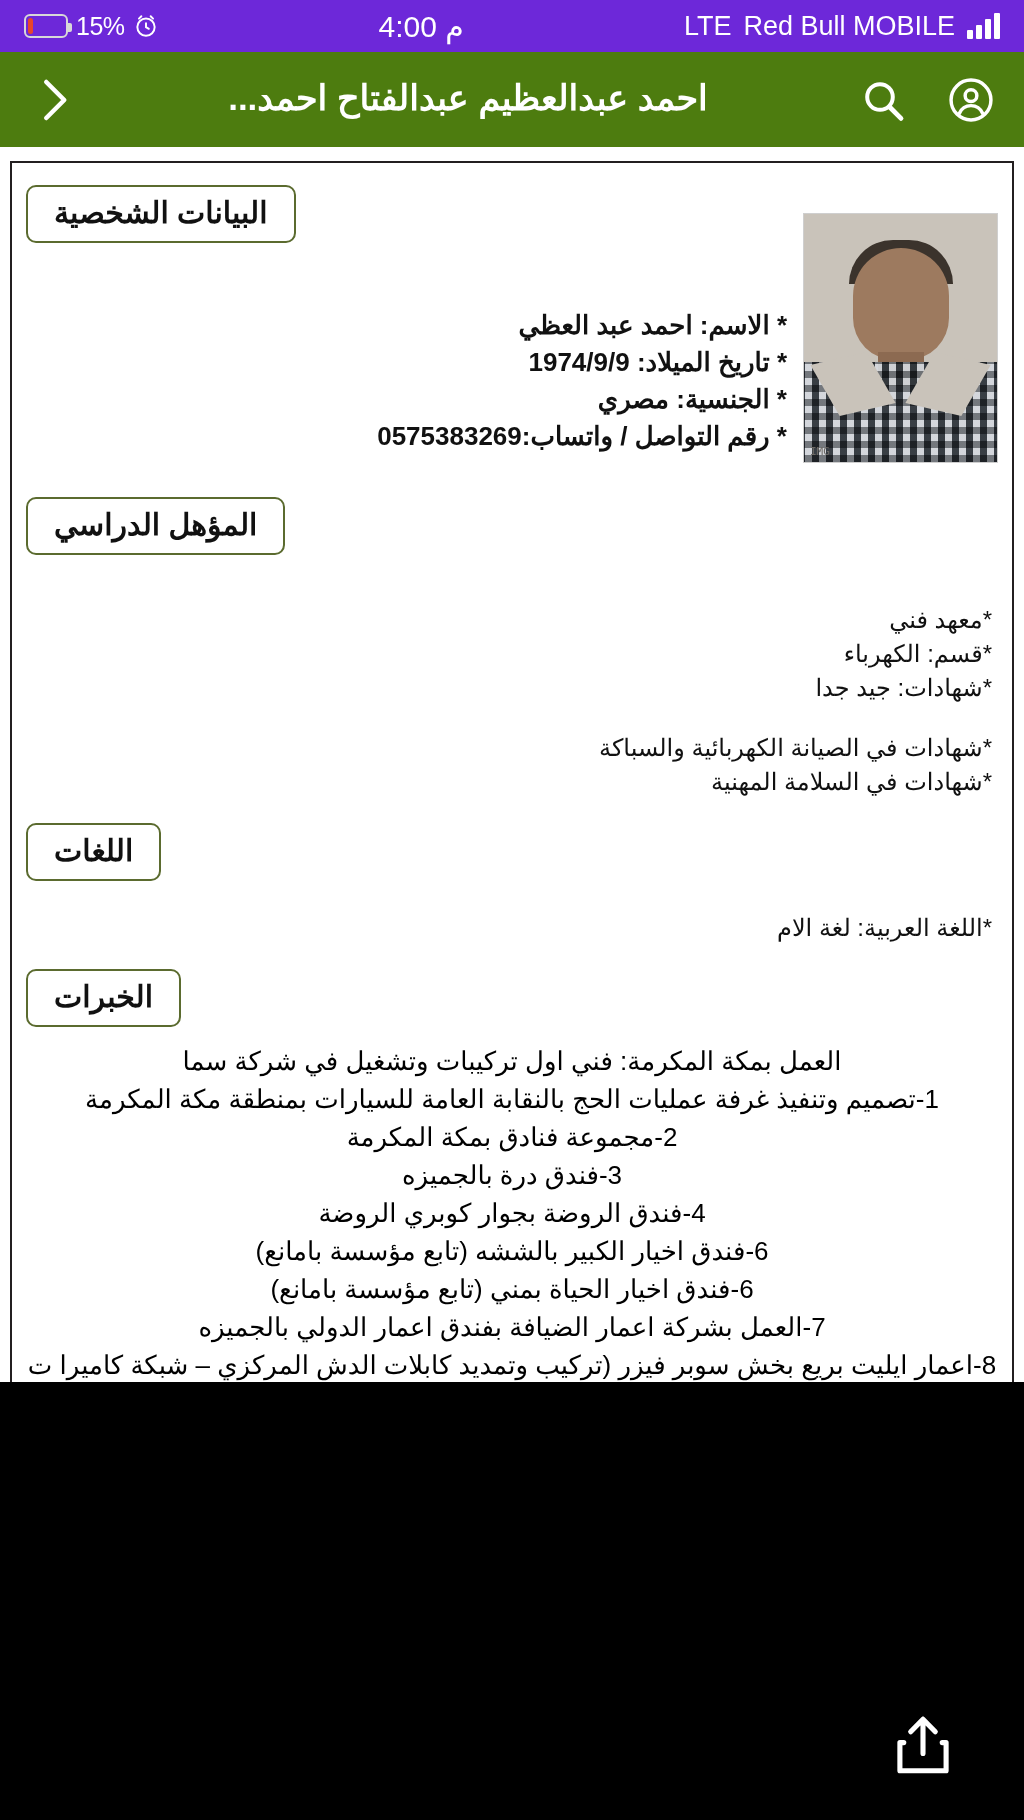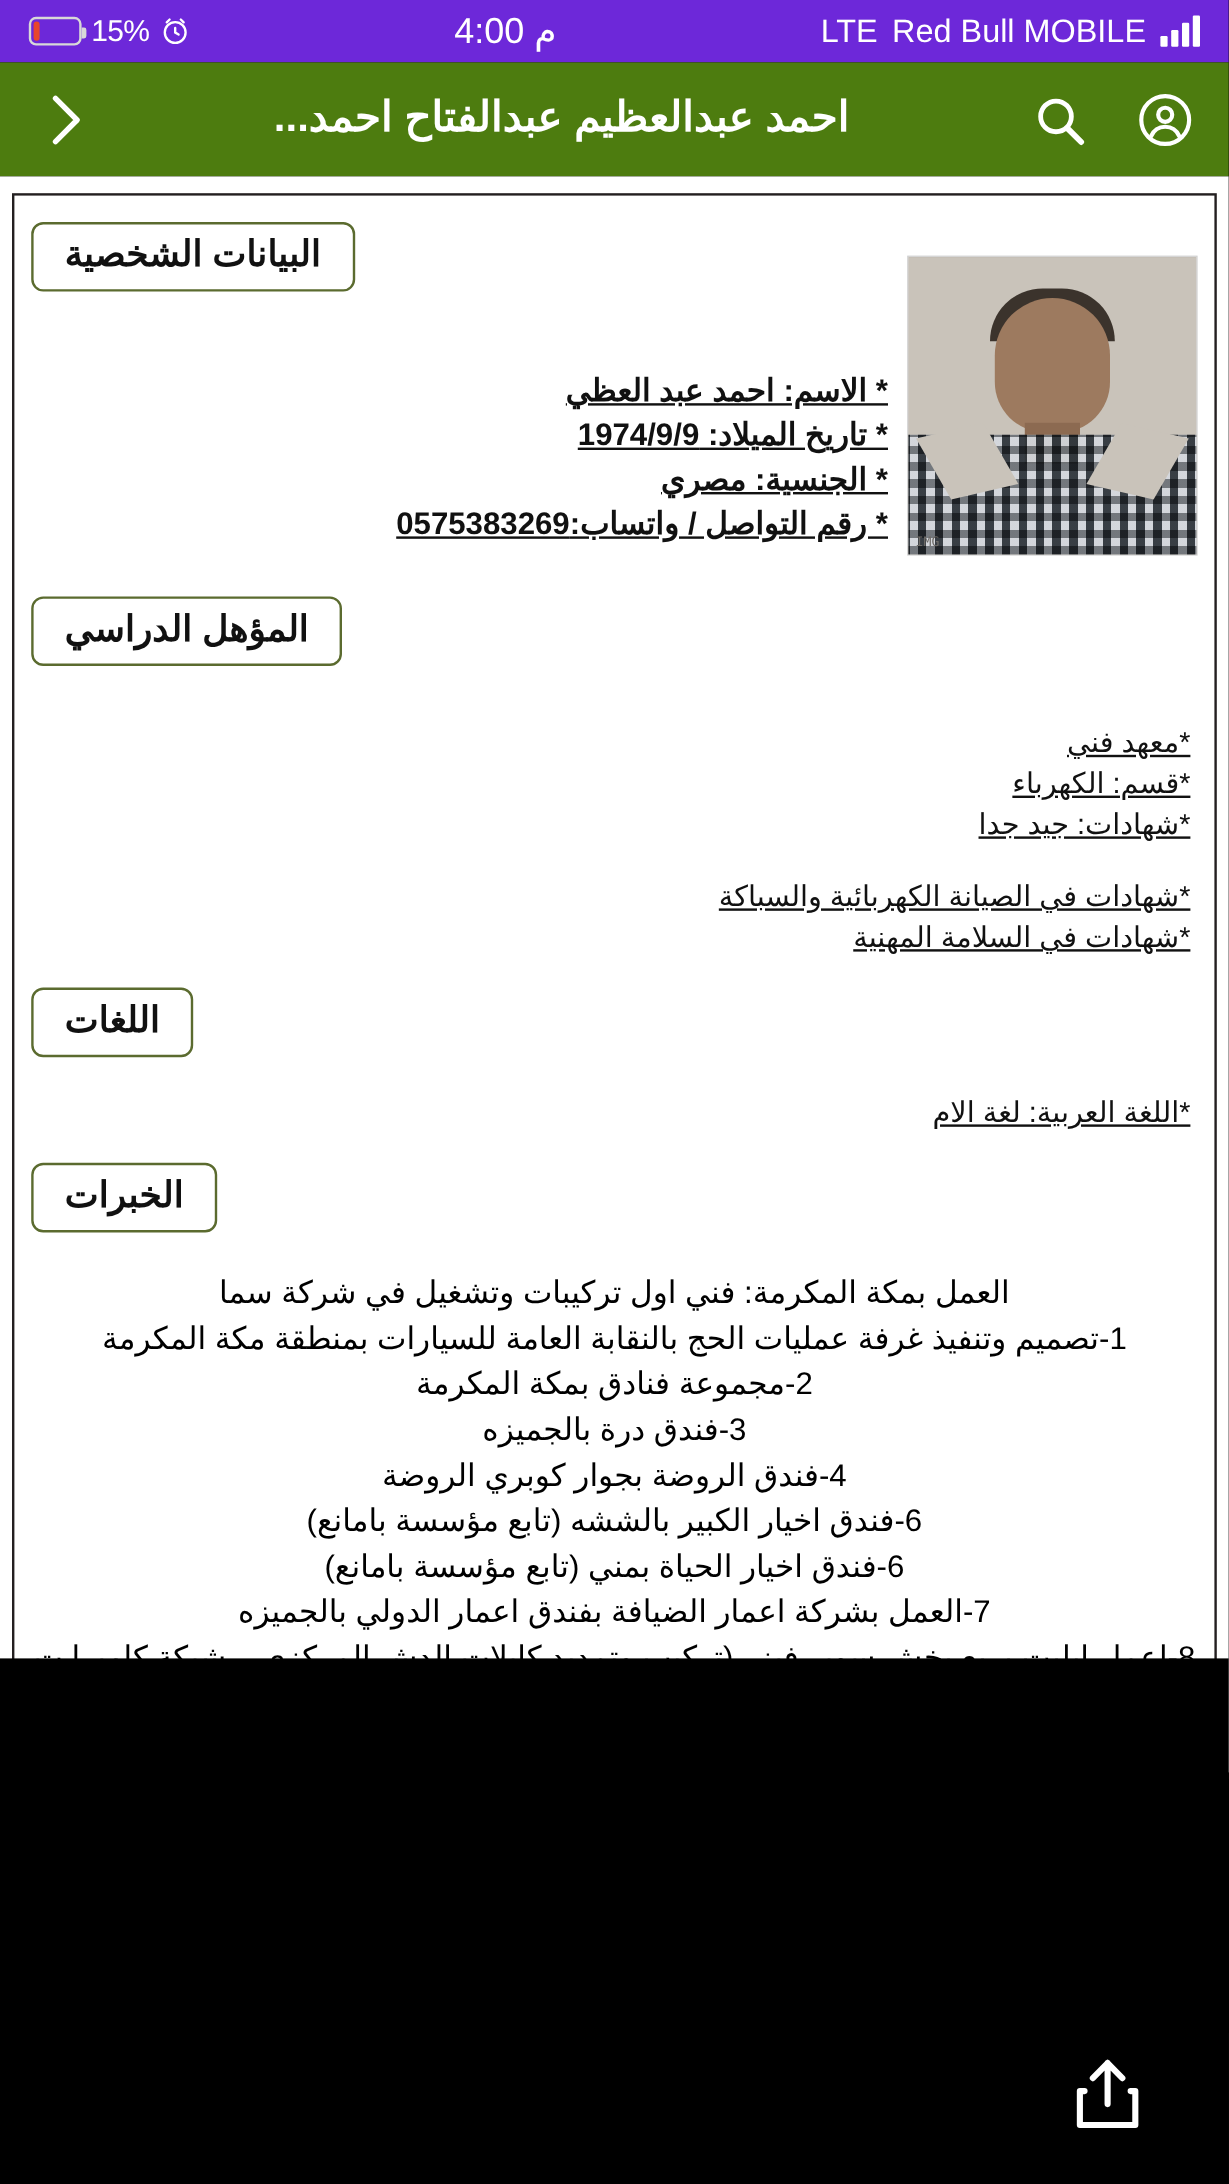--- a/index.html
+++ b/index.html
@@ -107,21 +107,21 @@
     font-weight: 700;
     color: #111;
     background: #fff;
     line-height: 1.1;
   }
   .chip-row { display: flex; }
   .chip-c { justify-content: flex-end; }
 
   .topblock { display: flex; align-items: flex-start; gap: 10px; }
   .photo {
-    width: 242px; height: 250px;
+    width: 195px; height: 250px;
     margin: 28px 0 0 0;
     border: 1px solid #cfcfcf;
     background: linear-gradient(#b9b2a9, #9c958b);
     position: relative;
     overflow: hidden;
     flex: 0 0 auto;
   }
   
   .photo .bg { position: absolute; inset: 0; background: #c9c3ba; }
   .photo .head {
@@ -157,21 +157,21 @@
 
   .topright { flex: 1 1 auto; }
 
   .lines {
     text-align: right;
     font-size: 26px;
     line-height: 1.42;
     color: #111;
   }
   .lines.bold { font-weight: 700; }
-  .pad-r { padding-right: 6px; text-decoration: underline; }
+  .pad-r { padding-right: 6px; }
 
   .personal-lines { margin-top: 64px; }
 
   .small { font-size: 24px; }
   .exp-lines { font-size: 26px; line-height: 1.46; text-align: right; }
 
   .center-ar { text-align: center; }
 
   
   .bottombar {
@@ -293,21 +293,21 @@
       </div>
       <div class="lines small pad-r" style="margin-top:30px">
         <div>*اللغة العربية: لغة الام</div>
       </div>
     </div>
 
     <div style="margin-top:24px">
       <div class="chip-row chip-c">
         <span class="chip">الخبرات</span>
       </div>
-      <div class="exp-lines" style="margin-top:32px">
+      <div class="exp-lines" style="margin-top:16px">
         <div class="center-ar">العمل بمكة المكرمة: فني اول تركيبات وتشغيل  في شركة سما</div>
         <div class="center-ar">1-تصميم  وتنفيذ  غرفة عمليات الحج بالنقابة العامة للسيارات بمنطقة مكة المكرمة</div>
         <div class="center-ar">2-مجموعة  فنادق بمكة المكرمة</div>
         <div class="center-ar">3-فندق درة بالجميزه</div>
         <div class="center-ar">4-فندق الروضة بجوار كوبري الروضة</div>
         <div class="center-ar">6-فندق اخيار الكبير بالششه (تابع مؤسسة  بامانع)</div>
         <div class="center-ar">6-فندق اخيار الحياة بمني (تابع مؤسسة  بامانع)</div>
         <div class="center-ar">7-العمل بشركة اعمار الضيافة بفندق اعمار الدولي بالجميزه</div>
         <div class="center-ar">8-اعمار ايليت بريع بخش سوبر فيزر (تركيب وتمديد كابلات الدش المركزي – شبكة كاميرا ت المراقبة وبرمجتها -شبكات الانترنت – النظام الصوتي)</div>
       </div>

